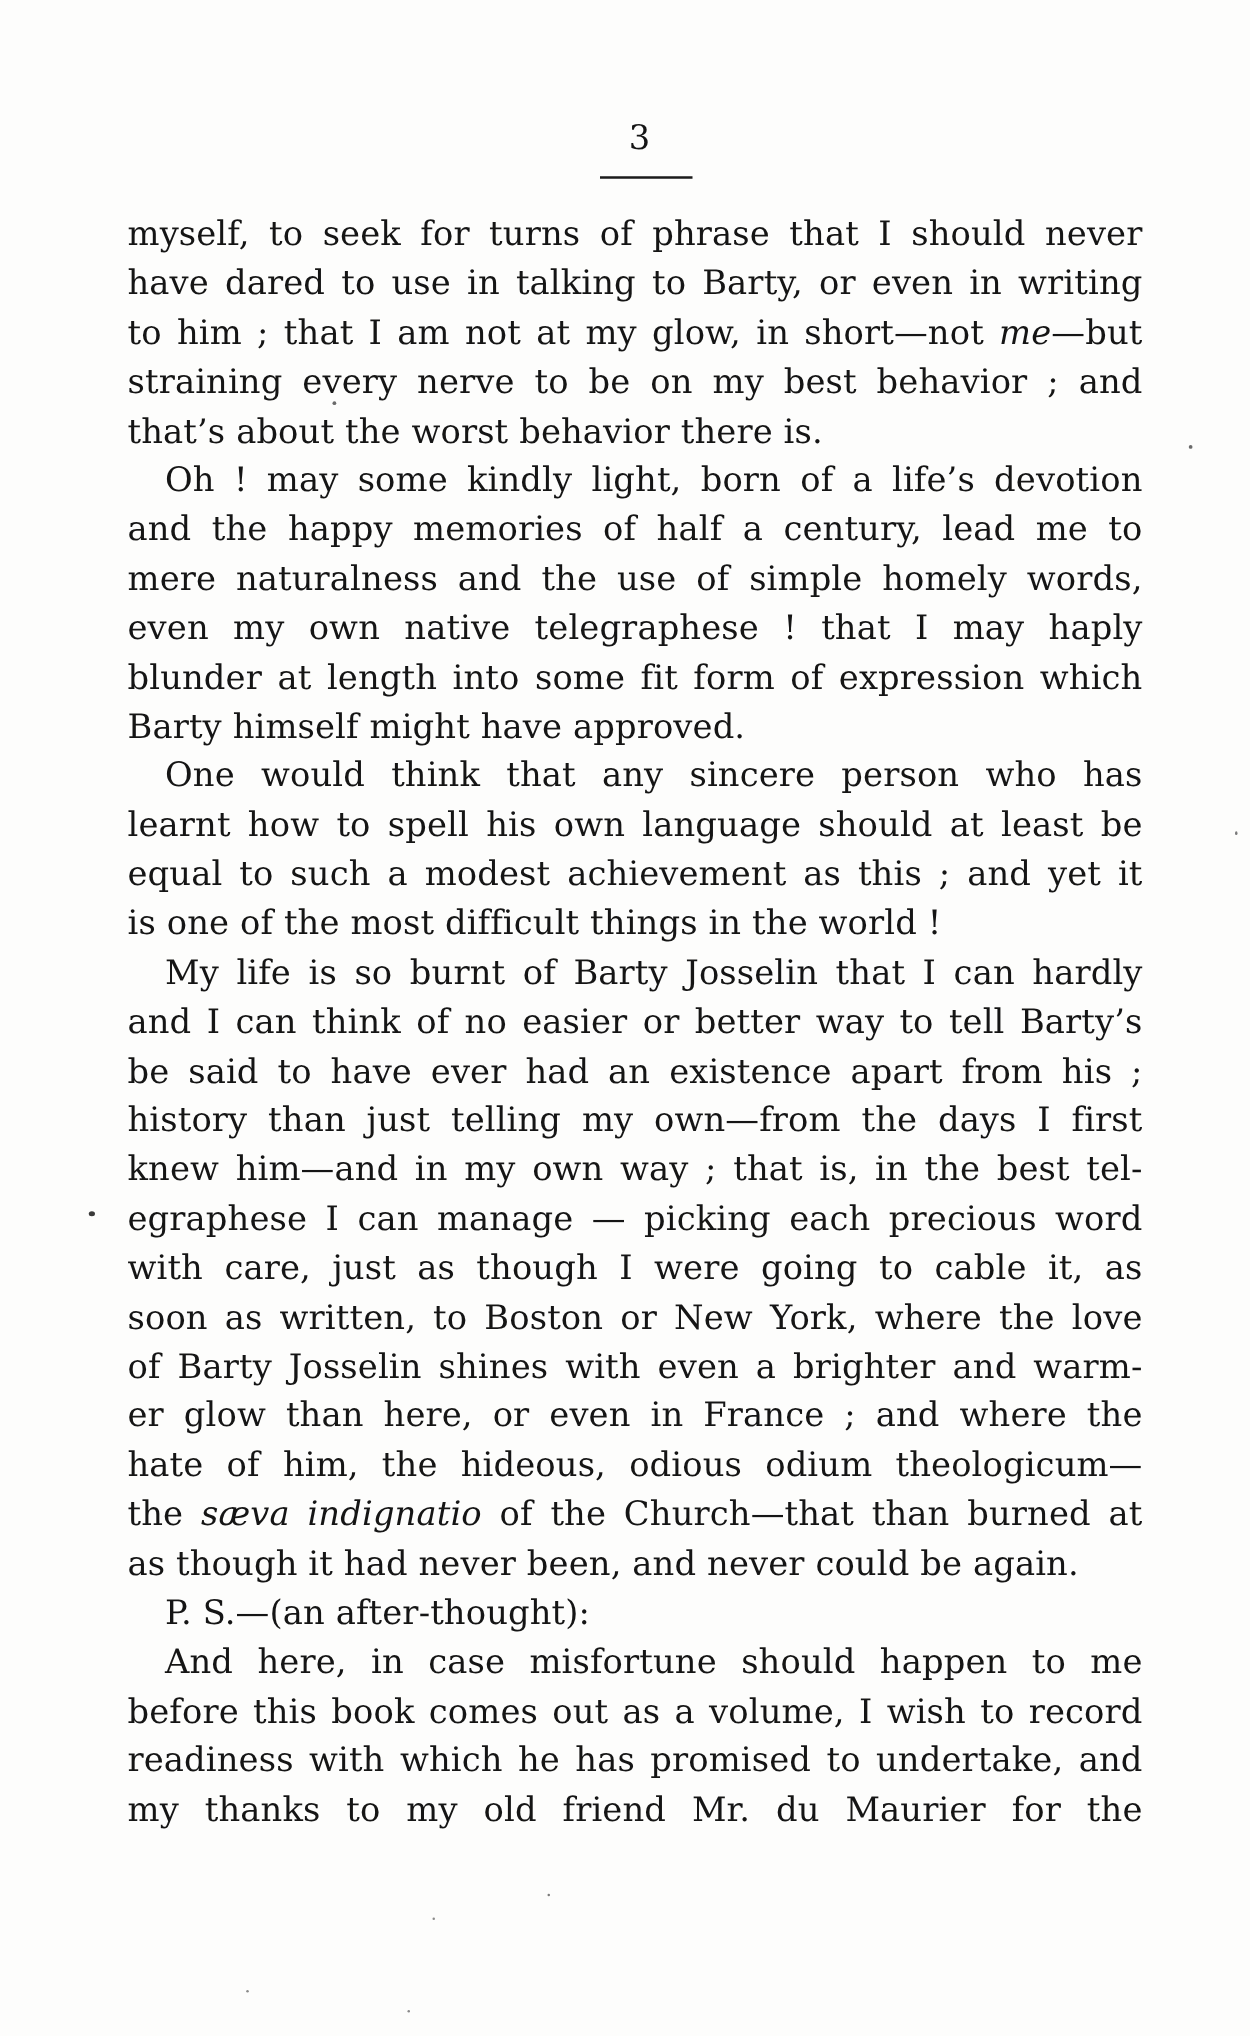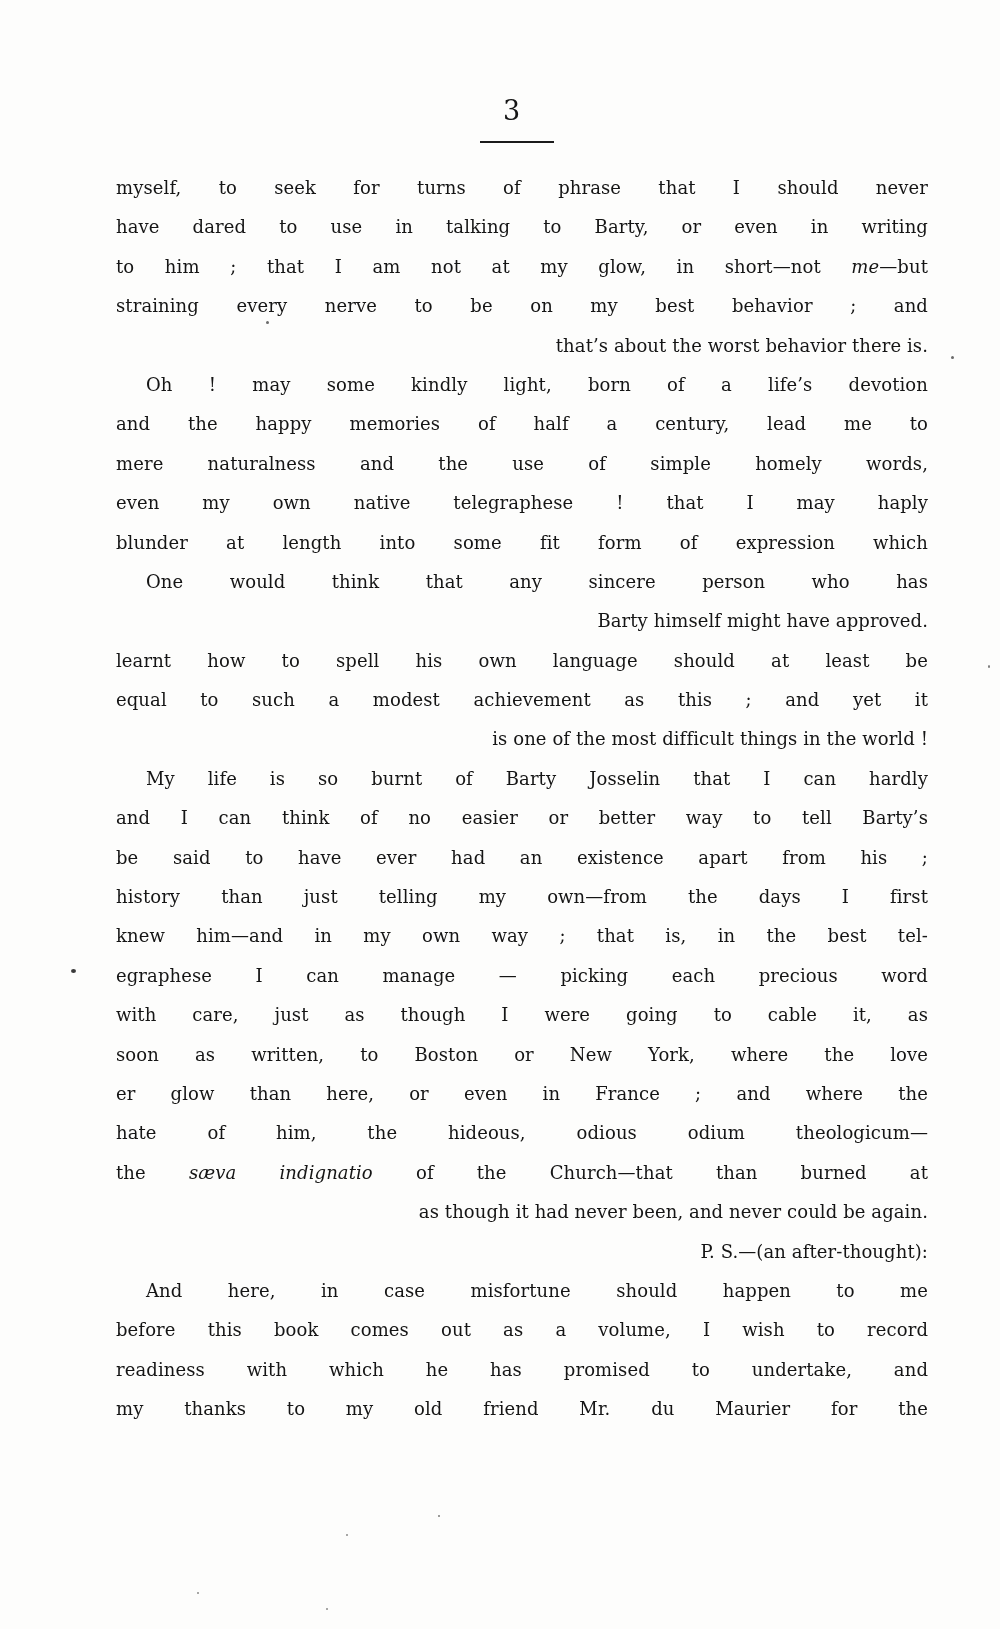--- a/index.html
+++ b/index.html
@@ -33,29 +33,29 @@
     position: absolute;
     top: 141px;
     left: 480px;
     width: 74px;
     height: 2px;
     background: #1b1b1b;
   }
   .text-block {
     position: absolute;
     top: 168px;
-    left: 116px;
+    left: 102px;
     width: 812px;
-    font-size: 18px;
+    font-size: 27px;
   }
   .line {
     display: block;
     height: 39.4px;
     line-height: 39.4px;
-    text-align: right;
+    text-align: left;
     letter-spacing: 0.1px;
   }
   .line.j {
     text-align: justify;
     text-align-last: justify;
     text-justify: inter-word;
   }
   .line.ind {
     text-indent: 30px;
   }
@@ -88,33 +88,34 @@
       <div class="line j"><span>myself, to seek for turns of phrase that I should never</span></div>
       <div class="line j"><span>have dared to use in talking to Barty, or even in writing</span></div>
       <div class="line j"><span>to him ; that I am not at my glow, in short—not </span><em>me</em><span>—but</span></div>
       <div class="line j"><span>straining every nerve to be on my best behavior ; and</span></div>
       <div class="line"><span>that’s about the worst behavior there is.</span></div>
       <div class="line j ind"><span>Oh ! may some kindly light, born of a life’s devotion</span></div>
       <div class="line j"><span>and the happy memories of half a century, lead me to</span></div>
       <div class="line j"><span>mere naturalness and the use of simple homely words,</span></div>
       <div class="line j"><span>even my own native telegraphese ! that I may haply</span></div>
       <div class="line j"><span>blunder at length into some fit form of expression which</span></div>
+      <div class="line"><span>Barty himself might have approved.</span></div>
       <div class="line j ind"><span>One would think that any sincere person who has</span></div>
-      <div class="line"><span>Barty himself might have approved.</span></div>
       <div class="line j"><span>learnt how to spell his own language should at least be</span></div>
       <div class="line j"><span>equal to such a modest achievement as this ; and yet it</span></div>
       <div class="line"><span>is one of the most difficult things in the world !</span></div>
       <div class="line j ind"><span>My life is so burnt of Barty Josselin that I can hardly</span></div>
       <div class="line j"><span>and I can think of no easier or better way to tell Barty’s</span></div>
       <div class="line j"><span>be said to have ever had an existence apart from his ;</span></div>
       <div class="line j"><span>history than just telling my own—from the days I first</span></div>
       <div class="line j"><span>knew him—and in my own way ; that is, in the best tel-</span></div>
       <div class="line j"><span>egraphese I can manage — picking each precious word</span></div>
       <div class="line j"><span>with care, just as though I were going to cable it, as</span></div>
       <div class="line j"><span>soon as written, to Boston or New York, where the love</span></div>
+      <div class="line j"><span>of Barty Josselin shines with even a brighter and warm-</span></div>
       <div class="line j"><span>er glow than here, or even in France ; and where the</span></div>
       <div class="line j"><span>hate of him, the hideous, odious odium theologicum—</span></div>
       <div class="line j"><span>the </span><em>sæva indignatio</em><span> of the Church—that than burned at</span></div>
       <div class="line"><span>as though it had never been, and never could be again.</span></div>
       <div class="line ind"><span>P. S.—(an after-thought):</span></div>
       <div class="line j ind"><span>And here, in case misfortune should happen to me</span></div>
       <div class="line j"><span>before this book comes out as a volume, I wish to record</span></div>
       <div class="line j"><span>readiness with which he has promised to undertake, and</span></div>
       <div class="line j"><span>my thanks to my old friend Mr. du Maurier for the</span></div>
     </div>

